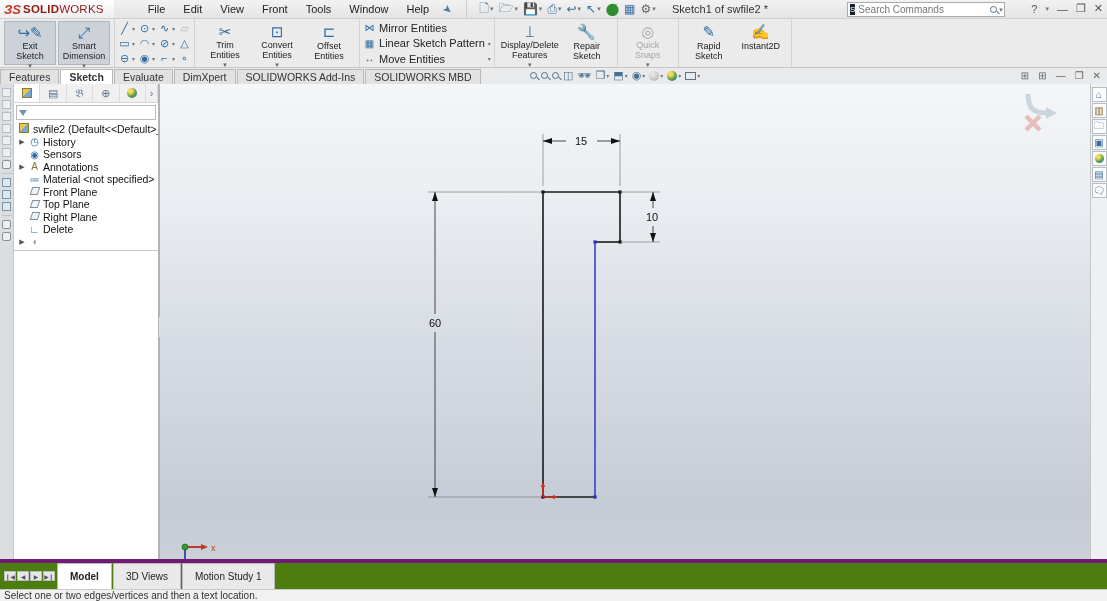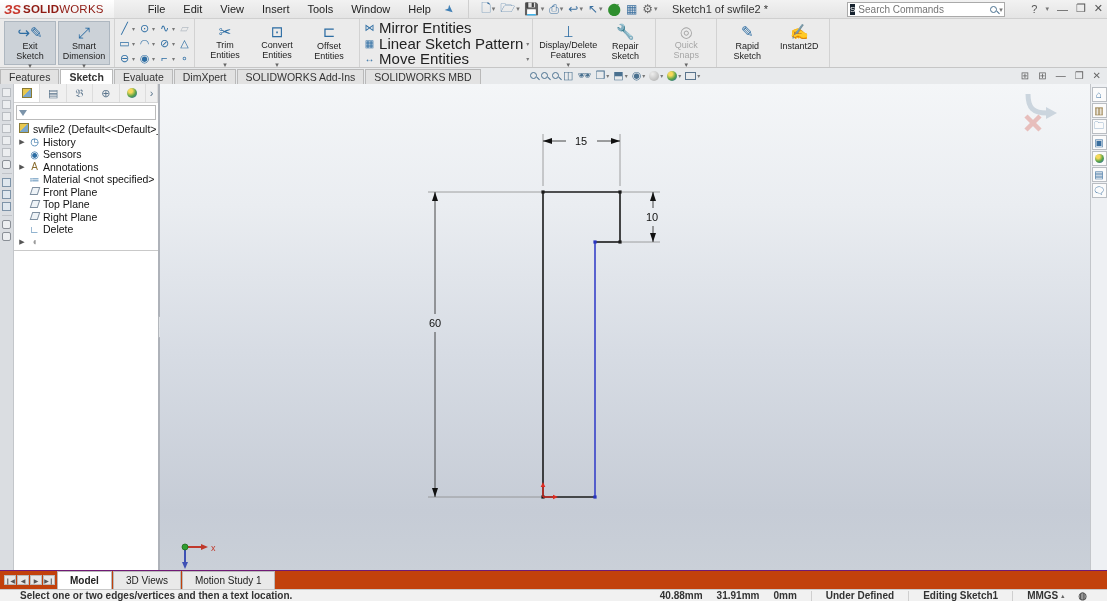--- a/index.html
+++ b/index.html
@@ -40,21 +40,21 @@
   .exit-smart .bigbtn{background:#ccd2d8;border:1px solid #aeb7c0;}
   .sk-grid{display:flex;flex-direction:column;justify-content:space-between;padding:2px 2px;}
   .sk-row{display:flex;align-items:center;gap:1px;height:14px;}
   .sk-cell{display:flex;align-items:center;gap:1px;padding:0 1px;cursor:default;}
   .sk-cell .gl{font-size:11px;color:#2d6da3;width:13px;text-align:center;}
   .sk-cell .gl.gray{color:#b5bcc4;}
   .sk-cell .car{font-size:6px;color:#777;}
   .mir-col{display:flex;flex-direction:column;justify-content:space-between;padding:2px 0;}
   .mir-row{display:flex;align-items:center;gap:3px;height:13px;padding:0 3px;cursor:default;}
   .mir-row .gl{font-size:10px;color:#2d6da3;width:13px;text-align:center;}
-  .mir-row .lbl{font-size:15px;}
+  .mir-row .lbl{font-size:11px;}
   .mir-row .car{font-size:6px;color:#777;margin-left:auto;}
   .bigbtn.wide{width:62px;}
 
   
   .tabrow{height:16px;background:#e8eaec;display:flex;align-items:flex-end;position:relative;}
   .ctab{padding:1px 8px 1px;border:1px solid #b9b9b9;border-bottom:none;background:#e2e2e2;margin-right:1px;cursor:default;font-size:10.5px;color:#333;}
   .ctab.active{background:#fff;font-weight:bold;}
   .hud{position:absolute;left:530px;top:1px;display:flex;align-items:center;gap:4px;}
   .hud .hic{display:flex;align-items:center;gap:1px;cursor:default;}
   .hud .gl{font-size:11px;color:#49708f;}
@@ -94,47 +94,47 @@
   .collapse-tab{position:absolute;right:-8px;top:232px;width:8px;height:22px;background:#dfe2e6;border:1px solid #b4b8bd;display:flex;align-items:center;justify-content:center;font-size:6px;color:#555;}
 
   .canvas{flex:1;position:relative;background:linear-gradient(180deg,#f4f6f8 0%,#eaedf1 25%,#d7dce4 55%,#c6ccd6 88%,#cad0d8 100%);overflow:hidden;}
   .canvas svg{position:absolute;left:0;top:0;}
 
   .taskpane{width:17px;background:#eef0f3;border-left:1px solid #c3c6ca;display:flex;flex-direction:column;align-items:center;padding-top:3px;gap:1px;}
   .tpi{width:15px;height:15px;border:1px solid #b9bdc2;background:#fbfbfb;display:flex;align-items:center;justify-content:center;font-size:10px;color:#3a6f9f;cursor:default;}
   .tpi .ball{width:9px;height:9px;}
 
   
-  .doctabs{height:19px;background:#c2410c;border-top:1px solid #701a75;display:flex;align-items:stretch;font-size:10px;}
+  .doctabs{height:30px;background:#4d7c0f;border-top:4px solid #701a75;display:flex;align-items:stretch;font-size:10px;}
   .navbtns{display:flex;align-items:center;padding:0 2px;gap:1px;margin-left:2px;}
   .navbtns span{width:12px;height:10px;background:#e7e7e7;border:1px solid #bbb;font-size:6px;color:#555;display:flex;align-items:center;justify-content:center;cursor:default;}
   .dtab{padding:0 12px;display:flex;align-items:center;background:#e9e9e9;border:1px solid #b9b9b9;border-bottom:none;margin-right:1px;cursor:default;}
   .dtab.active{background:#fff;font-weight:bold;}
 
   
-  .statusbar{height:12px;background:#f1f1f1;border-top:1px solid #c9c9c9;display:flex;align-items:center;font-size:10px;color:#333;padding:0 20px;font-weight:bold;}
+  .statusbar{height:12px;background:#f1f1f1;border-top:1px solid #c9c9c9;display:flex;align-items:center;font-size:10px;color:#333;padding:0 4px;}
   .sb-right{margin-left:auto;display:flex;align-items:center;gap:14px;}
   .sb-sep{width:1px;height:10px;background:#cfcfcf;}
   .sb-cell{display:flex;align-items:center;gap:3px;}
 </style>
 </head>
 <body>
 
 <div class="app">
 
   <div class="titlebar">
     <div class="logo">
       <span class="logo-3s">ЗS</span>
       <span class="logo-word"><b>SOLID</b><span>WORKS</span></span>
     </div>
     <div class="menu">
       <span class="menu-item">File</span>
       <span class="menu-item">Edit</span>
       <span class="menu-item">View</span>
-      <span class="menu-item">Insert</span>
+      <span class="menu-item">Front</span>
       <span class="menu-item">Tools</span>
       <span class="menu-item">Window</span>
       <span class="menu-item">Help</span>
       <span class="pin">➤</span>
     </div>
     <div class="qtb">
       <span class="tbi">
           <span class="gl">🗋</span>
           <span class="car">▾</span>
         </span>
@@ -595,29 +595,14 @@
       <span>▶</span>
       <span>▶❙</span>
     </div>
     <span class="dtab active">Model</span>
     <span class="dtab">3D Views</span>
     <span class="dtab">Motion Study 1</span>
   </div>
 
   <div class="statusbar">
     <span>Select one or two edges/vertices and then a text location.</span>
-    <div class="sb-right">
-      <span>40.88mm</span>
-      <span>31.91mm</span>
-      <span>0mm</span>
-      <span class="sb-sep"></span>
-      <span>Under Defined</span>
-      <span class="sb-sep"></span>
-      <span>Editing Sketch1</span>
-      <span class="sb-sep"></span>
-      <span class="sb-cell">
-          <span>MMGS</span>
-          <span style="font-size:6px;color:#666">▴</span>
-        </span>
-      <span style="font-size:10px;color:#555">◍</span>
-    </div>
   </div>
 </div>
 
 </body></html>

